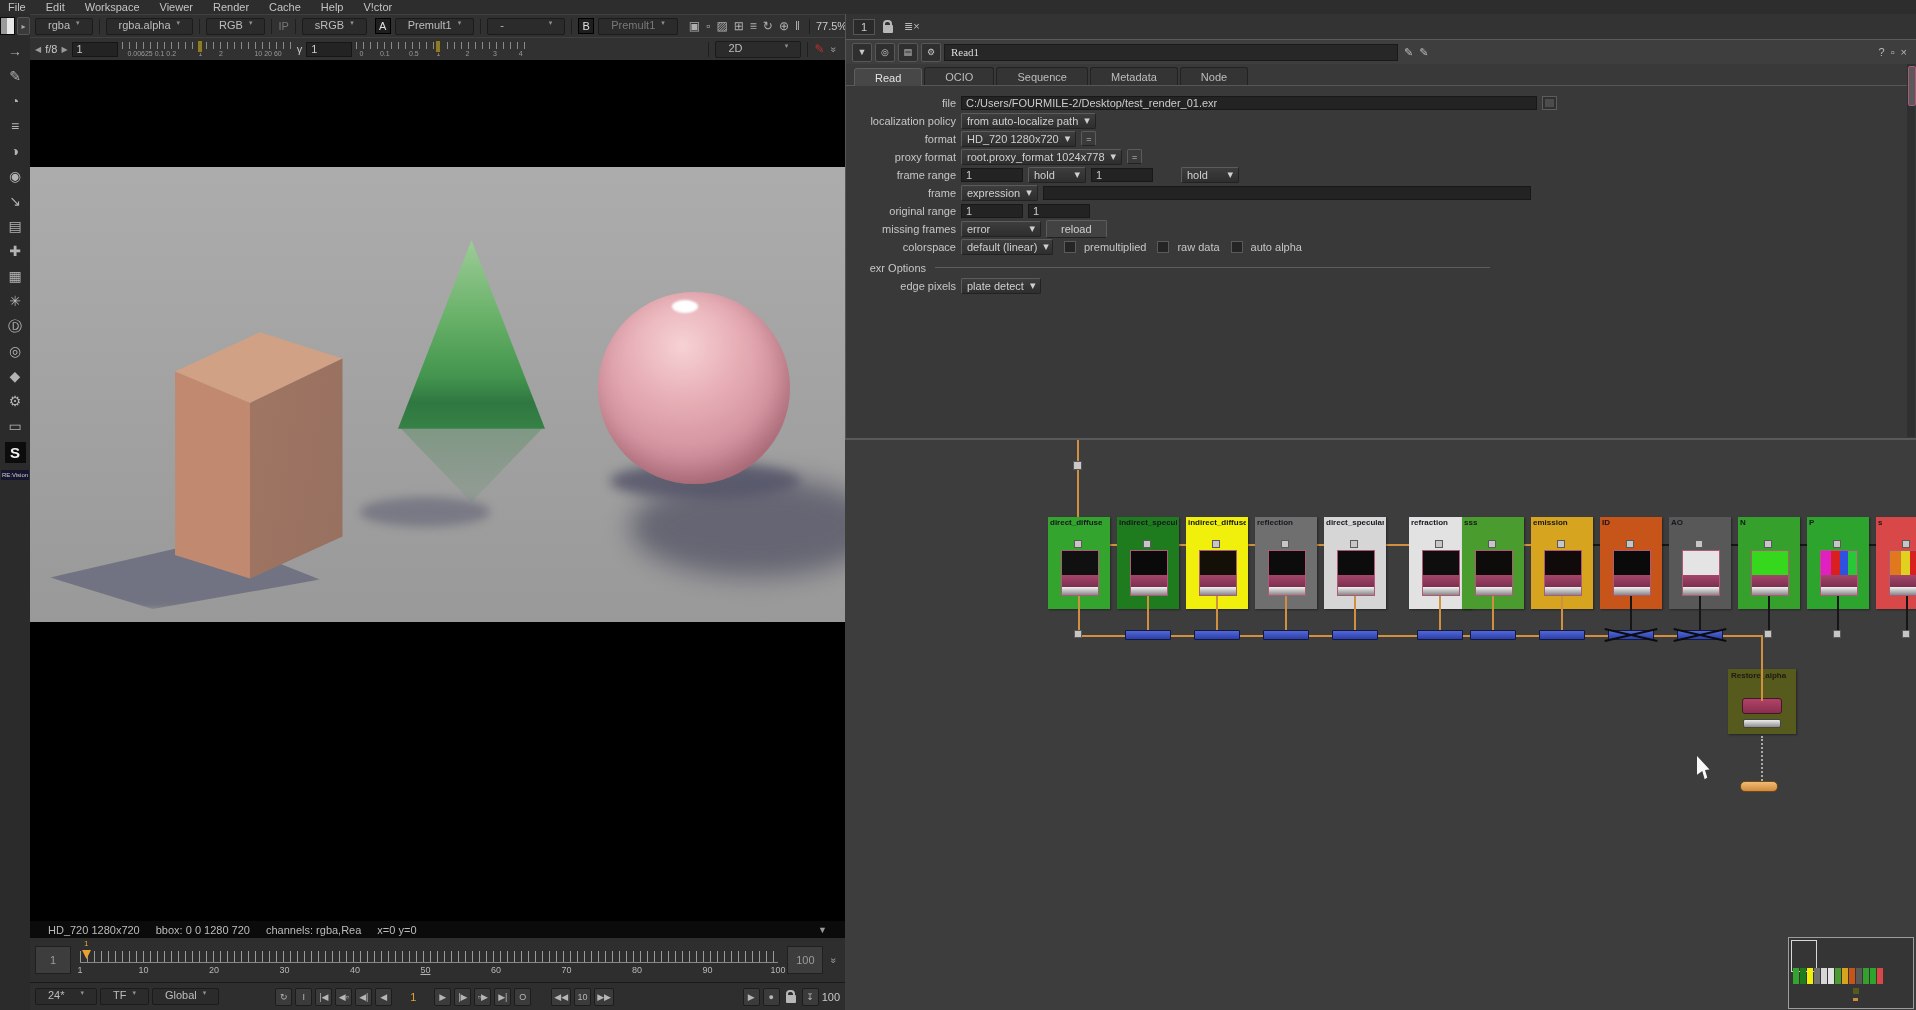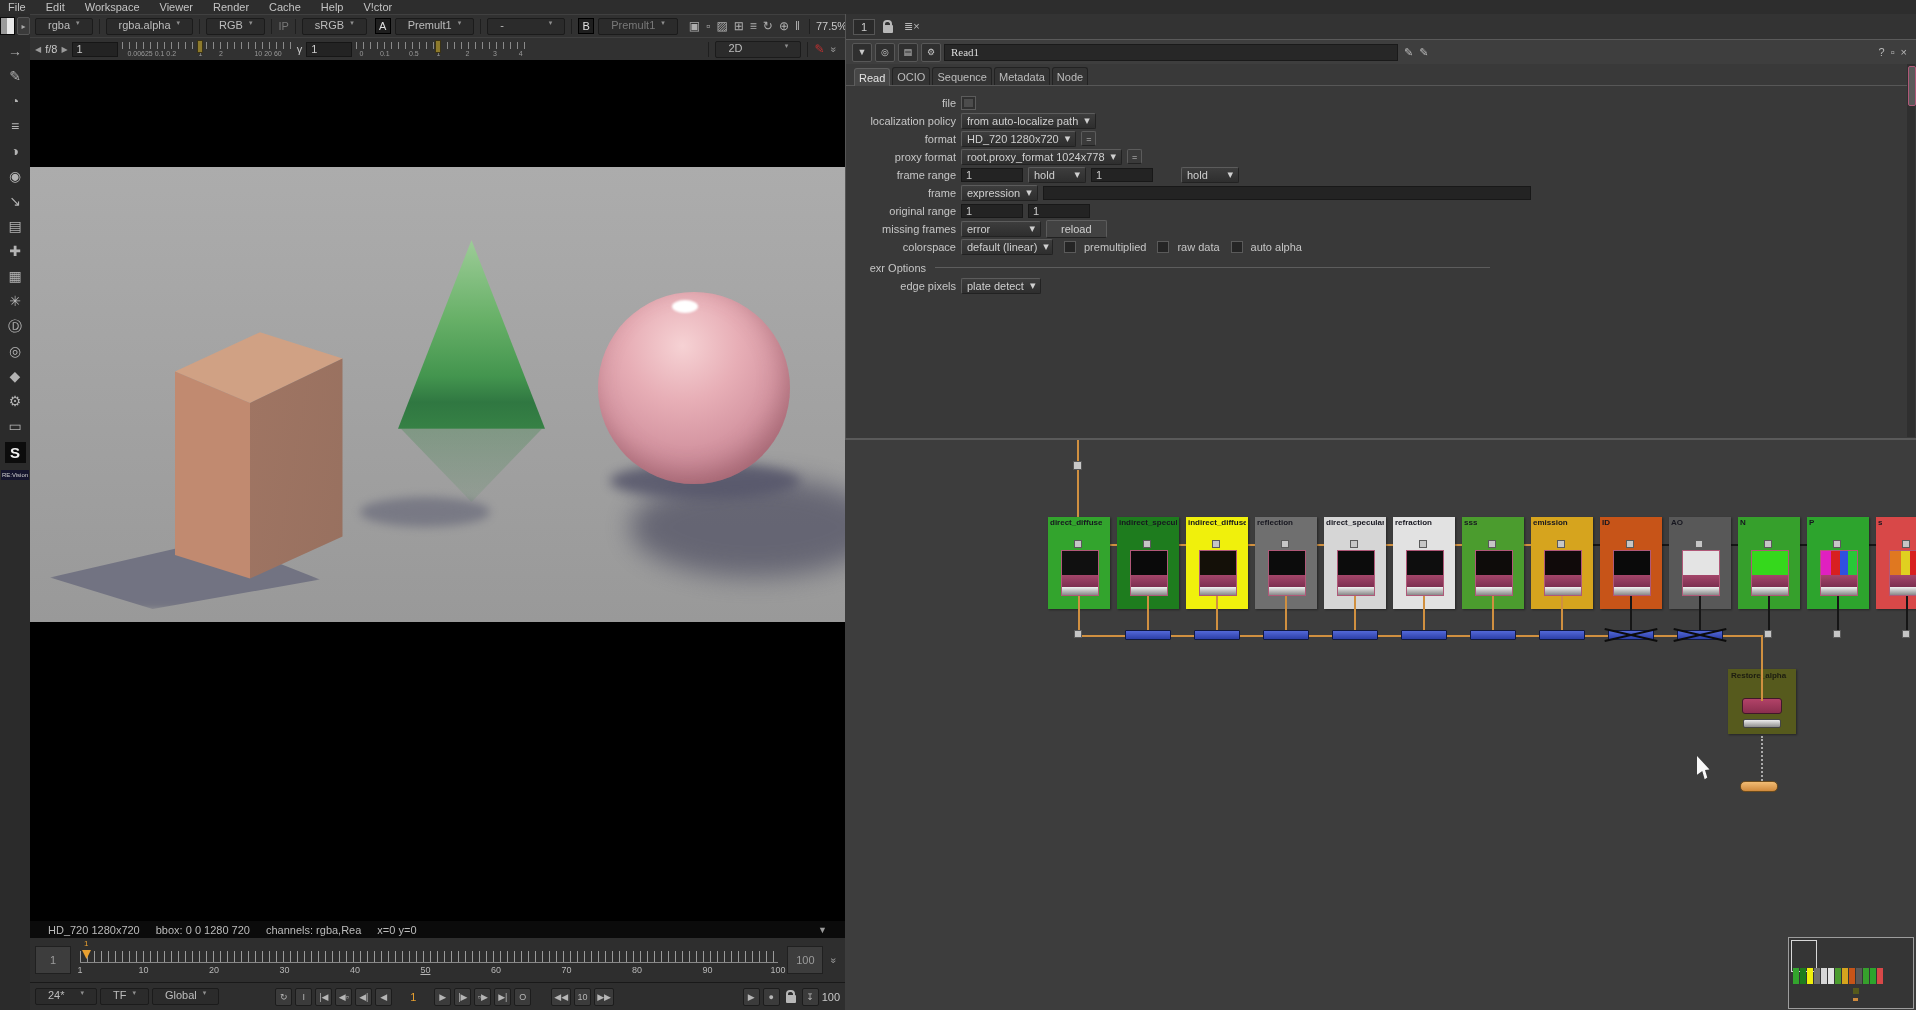--- a/index.html
+++ b/index.html
@@ -100,21 +100,21 @@
   #props-top{height:25px;display:flex;align-items:center;gap:5px;padding:0 7px;background:#333;border-bottom:1px solid #5a5a5a;}
   .numbox{width:20px;height:14px;background:#2a2a2a;border:1px solid #565656;color:#ccc;display:flex;
           align-items:center;justify-content:center;}
   #node-header{height:24px;display:flex;align-items:center;gap:3px;padding:0 6px;background:#3e3e3e;}
   .nh-btn{width:18px;height:17px;background:#2f2f2f;border:1px solid #585858;border-radius:2px;color:#c8c8c8;
           font-size:9px;display:flex;align-items:center;justify-content:center;flex:none;}
   #node-title{flex:0 0 440px;height:15px;background:#272727;border:1px solid #1a1a1a;color:#ddd;
               display:flex;align-items:center;padding:0 6px;font-family:Liberation Serif, serif;}
   .hdr-ico{color:#b8b8b8;font-size:11px;margin:0 3px;flex:none;}
   #ptabs{display:flex;gap:2px;padding:3px 8px 0 8px;border-bottom:1px solid #575757;background:#393939;}
-  .ptab{height:17px;padding:0 4px;display:flex;align-items:center;background:#343434;color:#bdbdbd;
+  .ptab{height:17px;padding:0 20px;display:flex;align-items:center;background:#343434;color:#bdbdbd;
         border:1px solid #222;border-bottom:none;border-radius:3px 3px 0 0;}
   .ptab.active{background:#474747;color:#e4e4e4;border-color:#5e5e5e;position:relative;top:1px;}
   #params{padding:8px 10px 0 10px;display:flex;flex-direction:column;gap:1px;}
   .prow{display:flex;align-items:center;height:17px;gap:5px;}
   .plabel{width:100px;text-align:right;color:#c6c6c6;flex:none;}
   .pinput{background:#232323;border:1px solid #181818;height:12px;color:#ccc;padding:0 4px;display:flex;align-items:center;}
   .pdd{background:linear-gradient(#3d3d3d,#2e2e2e);border:1px solid #5c5c5c;border-bottom-color:#222;border-right-color:#222;
        height:14px;padding:0 5px;display:flex;align-items:center;gap:6px;color:#d0d0d0;border-radius:2px;white-space:nowrap;}
   .eqbtn{width:13px;height:13px;background:#3a3a3a;border:1px solid #5c5c5c;border-bottom-color:#222;color:#ccc;
          font-size:9px;display:flex;align-items:center;justify-content:center;border-radius:2px;}
@@ -413,20 +413,21 @@
           <div class="ptab active">Read</div>
           <div class="ptab">OCIO</div>
           <div class="ptab">Sequence</div>
           <div class="ptab">Metadata</div>
           <div class="ptab">Node</div>
         </div>
 
       <div id="params">
         <div class="prow">
           <span class="plabel">file</span>
+          <div class="pinput" style="width:566px">C:/Users/FOURMILE-2/Desktop/test_render_01.exr</div>
           <div class="file-btn"></div>
         </div>
         <div class="prow">
           <span class="plabel">localization policy</span>
           <div class="pdd">
             <span>from auto-localize path</span>
               <span class="arr">▾</span>
           </div>
         </div>
         <div class="prow">
@@ -567,21 +568,21 @@
             <span class="tlabel">direct_specular</span>
             <div class="ldot"></div>
             <div class="thumb">
               <div class="screen" style="background: rgb(12, 12, 12);"></div>
               <div class="mband"></div>
               <div class="wband"></div>
             </div>
             <div class="tvline" style="background: rgb(208, 144, 64);"></div>
             <div class="bbar"></div>
           </div>
-          <div class="tile" style="left: 548px; background: rgb(226, 226, 226);">
+          <div class="tile" style="left: 564px; background: rgb(226, 226, 226);">
             <span class="tlabel">refraction</span>
             <div class="ldot"></div>
             <div class="thumb">
               <div class="screen" style="background: rgb(14, 14, 14);"></div>
               <div class="mband"></div>
               <div class="wband"></div>
             </div>
             <div class="tvline" style="background: rgb(208, 144, 64);"></div>
             <div class="bbar"></div>
           </div>

